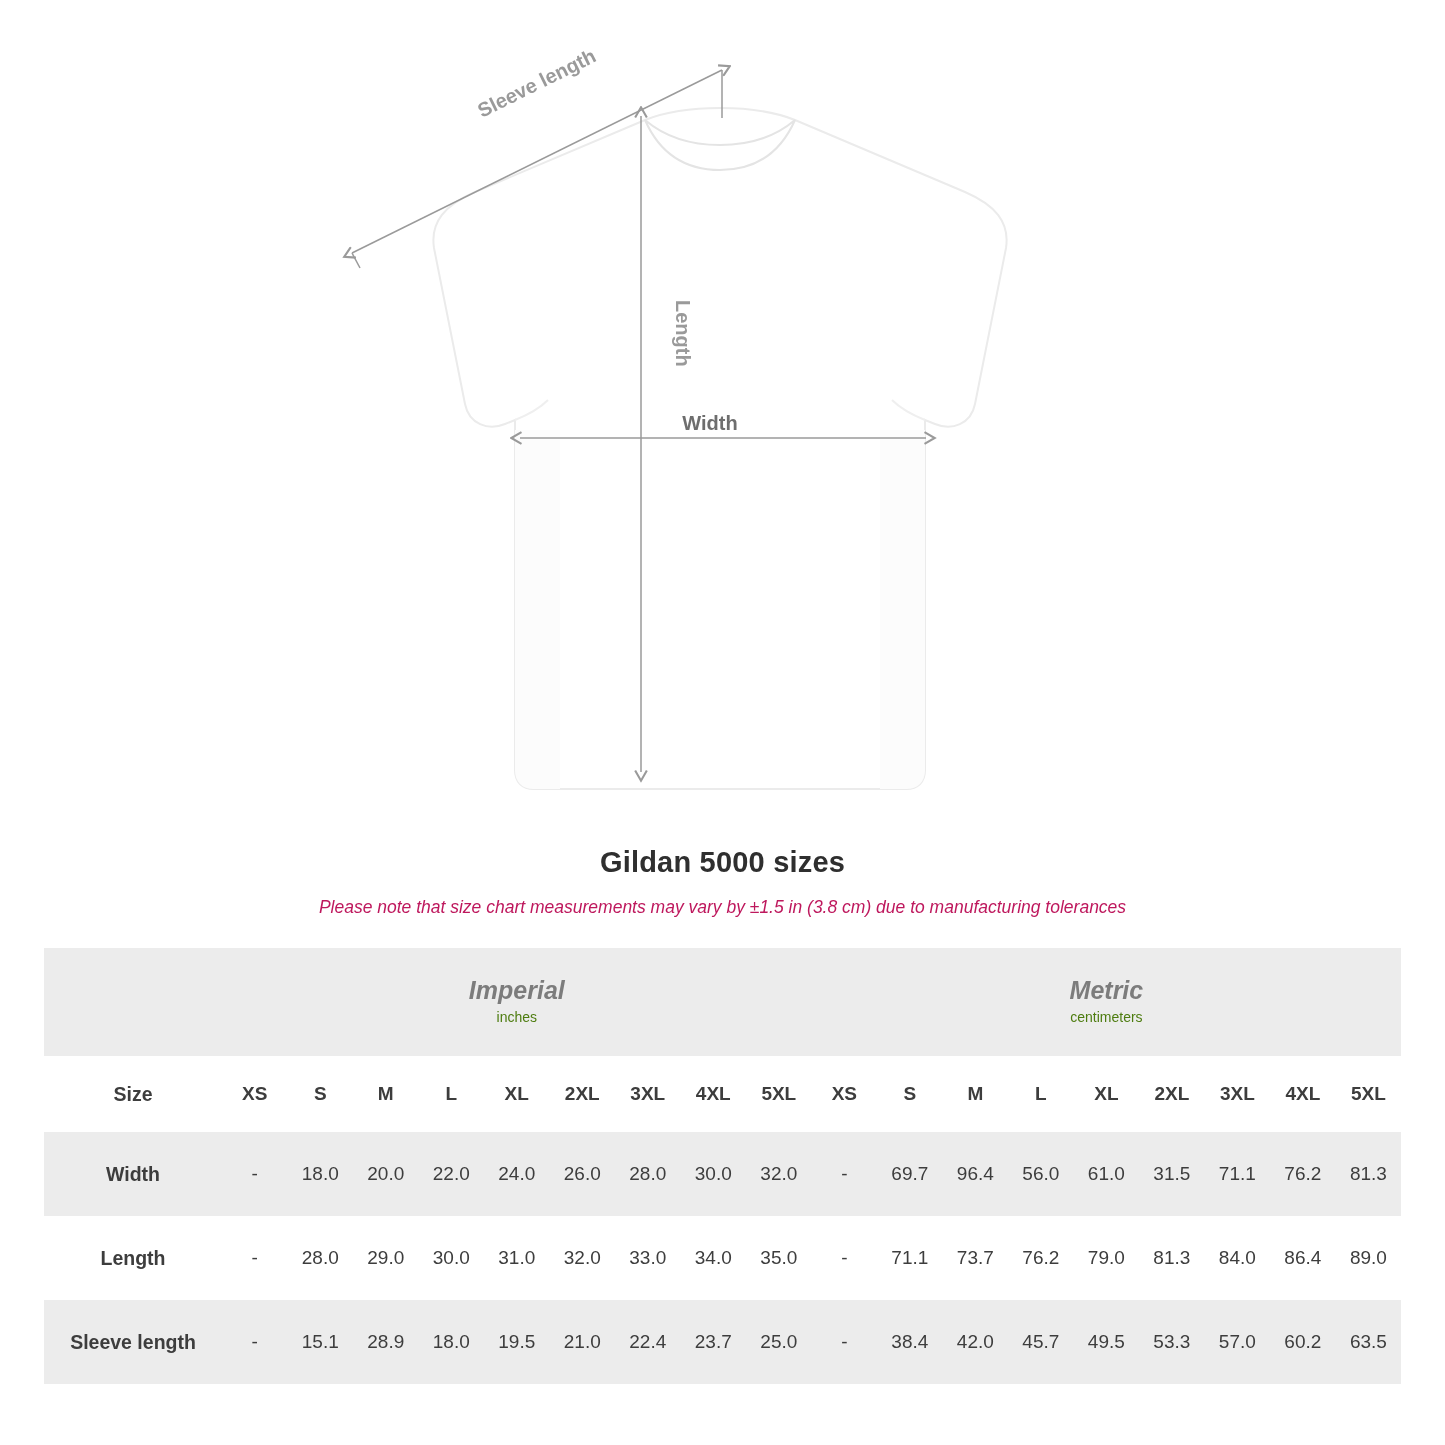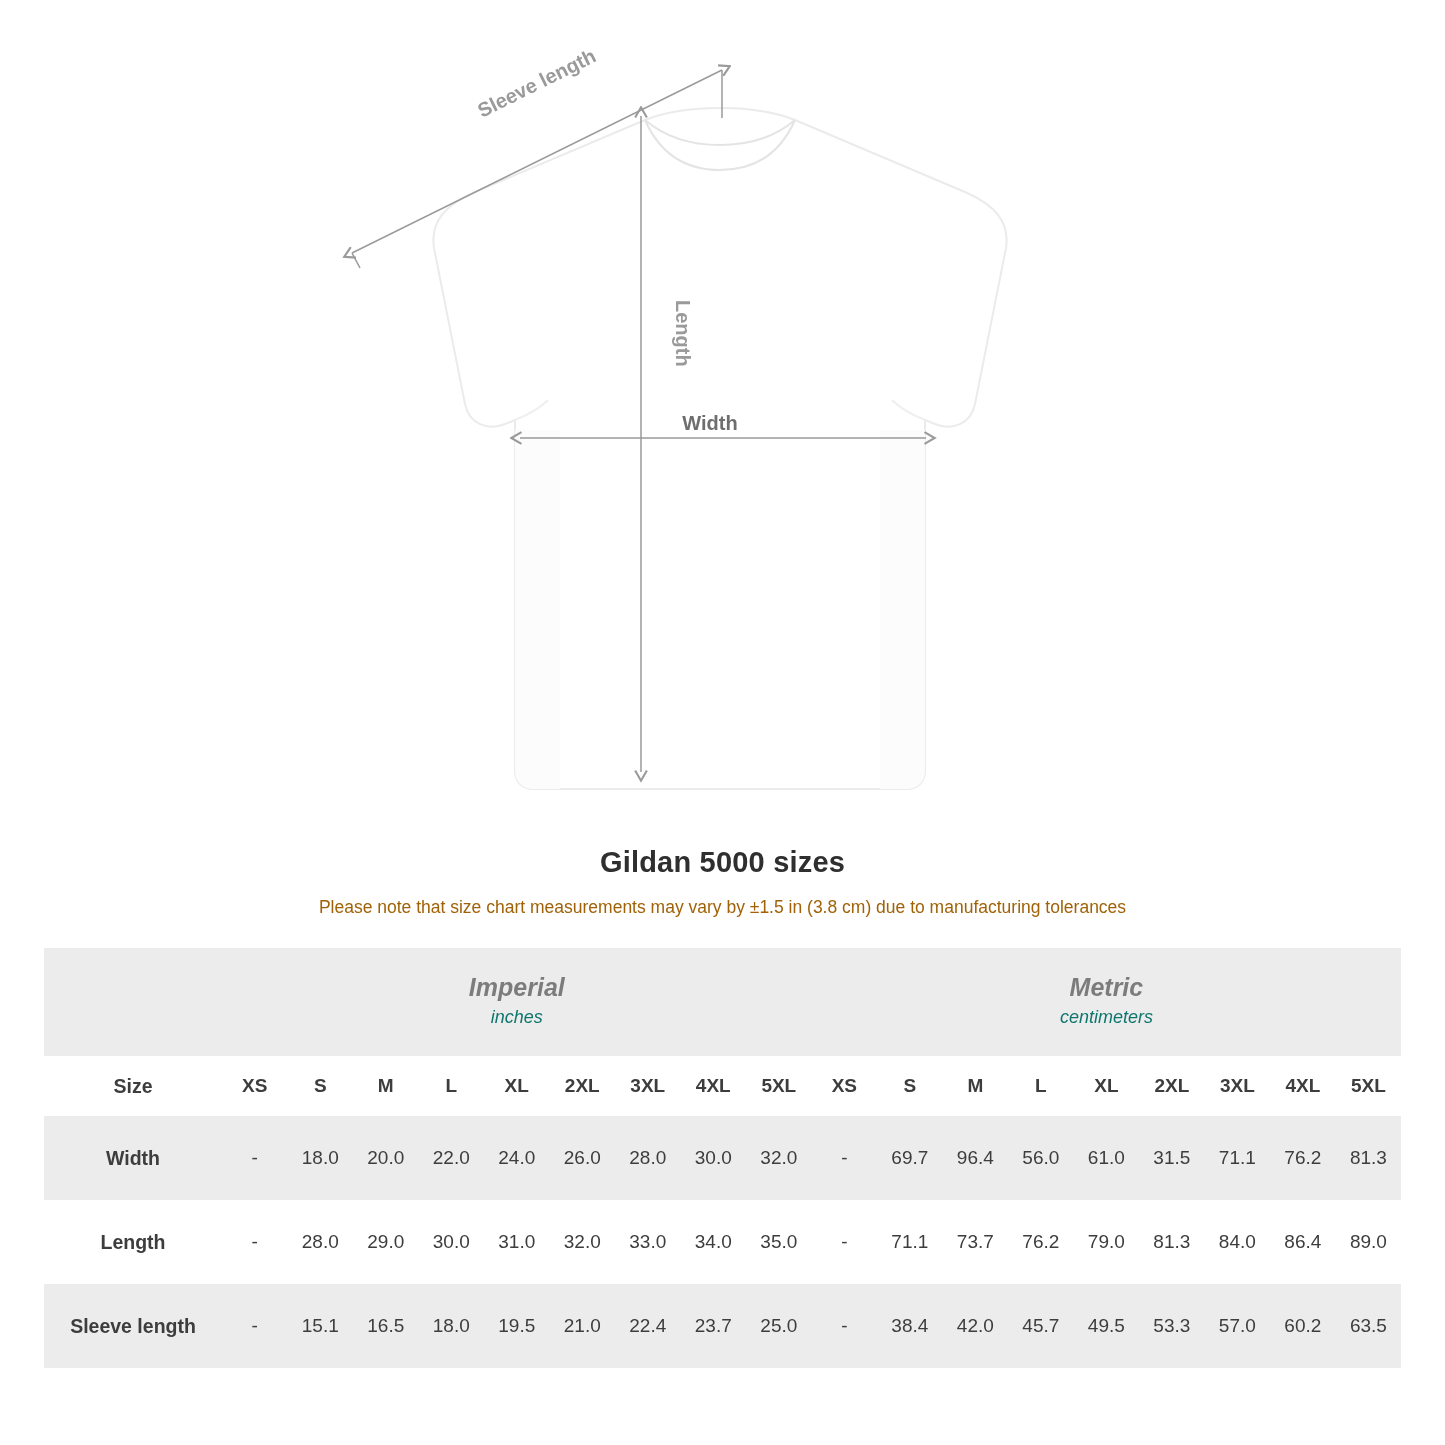--- a/index.html
+++ b/index.html
@@ -38,21 +38,22 @@
   }
   .chart-title {
     font-size: 29px;
     font-weight: bold;
     color: #2f2f2f;
     letter-spacing: 0.2px;
   }
   .chart-note {
     margin-top: 18px;
     font-size: 17.5px;
-    color: #a16207;
+    font-style: italic;
+    color: #be185d;
   }
 
   
   .table-wrap {
     margin: 30px 44px 0 44px;
   }
   table.size-table {
     width: 1357px;
     border-collapse: collapse;
     table-layout: fixed;
@@ -70,28 +71,27 @@
     background: #ececec;
   }
   .unit-name {
     font-size: 25px;
     font-weight: bold;
     font-style: italic;
     color: #7c7c7c;
     line-height: 1.25;
   }
   .unit-sub {
-    font-size: 18px;
-    font-style: italic;
-    color: #0f766e;
+    font-size: 14px;
+    color: #4d7c0f;
     line-height: 1.6;
   }
 
   .head-row td {
-    height: 60px;
+    height: 76px;
     background: #ffffff;
     font-size: 19.5px;
     font-weight: bold;
     color: #3d3d3d;
   }
   .head-row td.rowlabel {
     font-size: 19.5px;
   }
 
   .data-row td {
@@ -284,21 +284,21 @@
           <td>81.3</td>
           <td>84.0</td>
           <td>86.4</td>
           <td>89.0</td>
         </tr>
 
         <tr class="data-row shaded">
           <td class="rowlabel">Sleeve length</td>
           <td>-</td>
           <td>15.1</td>
-          <td>16.5</td>
+          <td>28.9</td>
           <td>18.0</td>
           <td>19.5</td>
           <td>21.0</td>
           <td>22.4</td>
           <td>23.7</td>
           <td>25.0</td>
           <td>-</td>
           <td>38.4</td>
           <td>42.0</td>
           <td>45.7</td>

